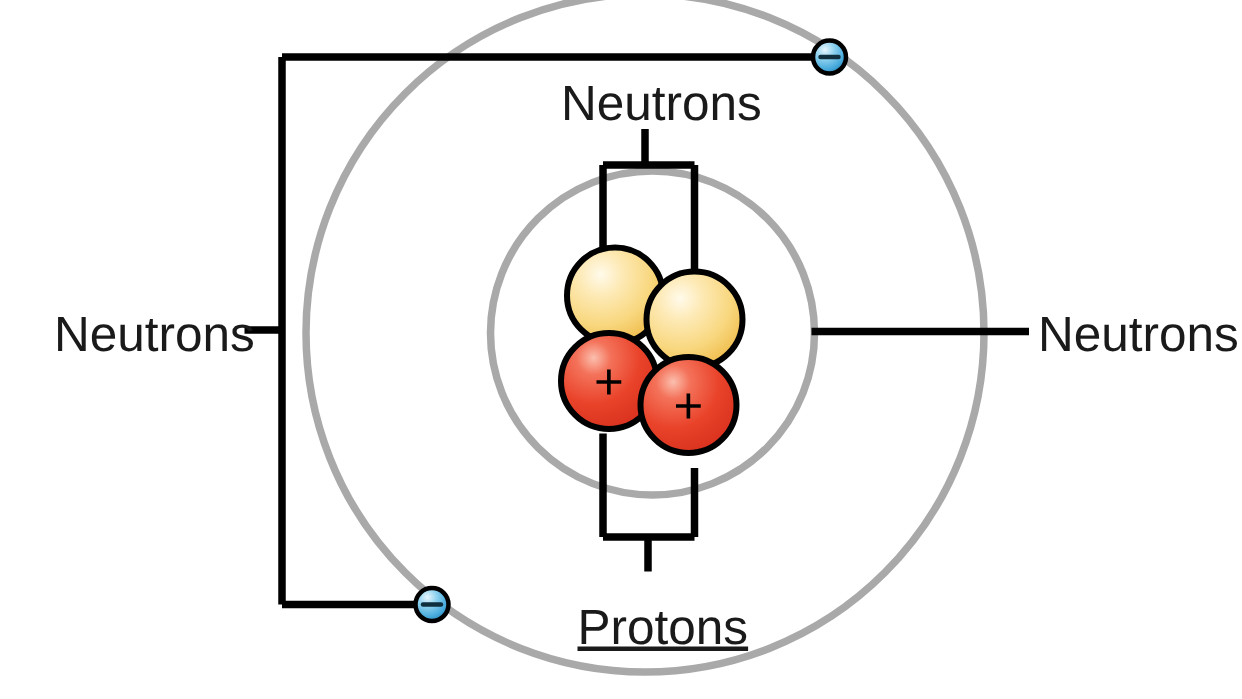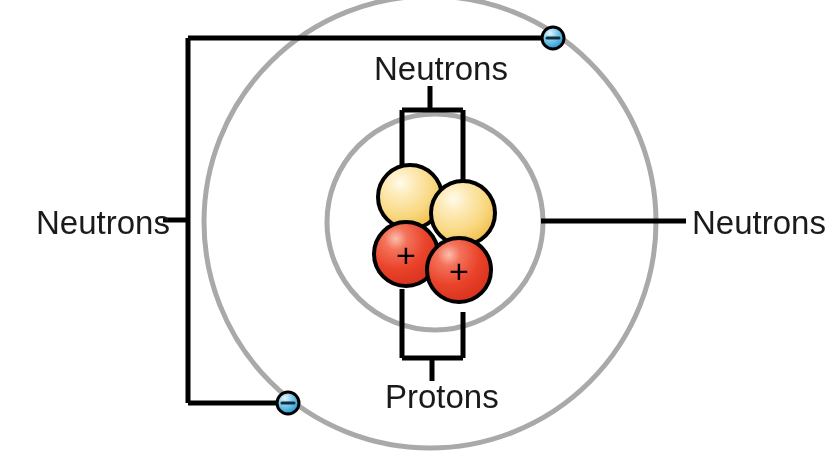--- a/index.html
+++ b/index.html
@@ -15,21 +15,21 @@
     position:absolute;
     font-family:"Liberation Sans", sans-serif;
     font-size:33px;
     color:#1a1a1a;
     white-space:nowrap;
     line-height:1;
   }
   #lbl-electrons{left:36px;top:206px;}
   #lbl-nucleus{left:692px;top:206px;}
   #lbl-neutrons{left:374px;top:52px;}
-  #lbl-protons{left:385px;top:380px;}
+  #lbl-protons{left:385px;top:401px;text-decoration:underline;}
 </style>
 </head>
 <body>
 
 <div id="stage">
   <svg width="828" height="466" viewBox="0 0 828 466" xmlns="http://www.w3.org/2000/svg">
 
     <defs>
       <radialGradient id="gradNeutron" cx="35%" cy="28%" r="78%">
         <stop offset="0%" stop-color="#fffaea"></stop>

